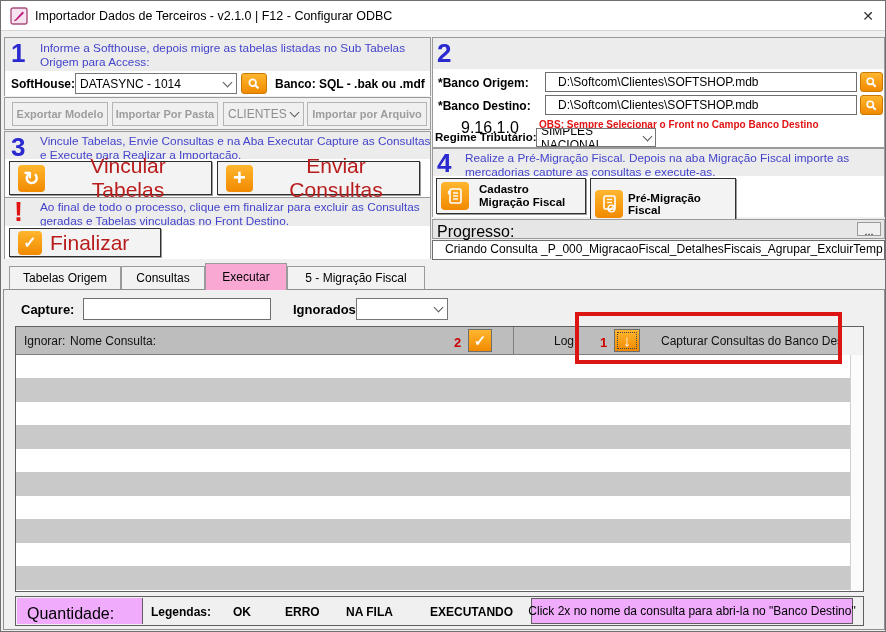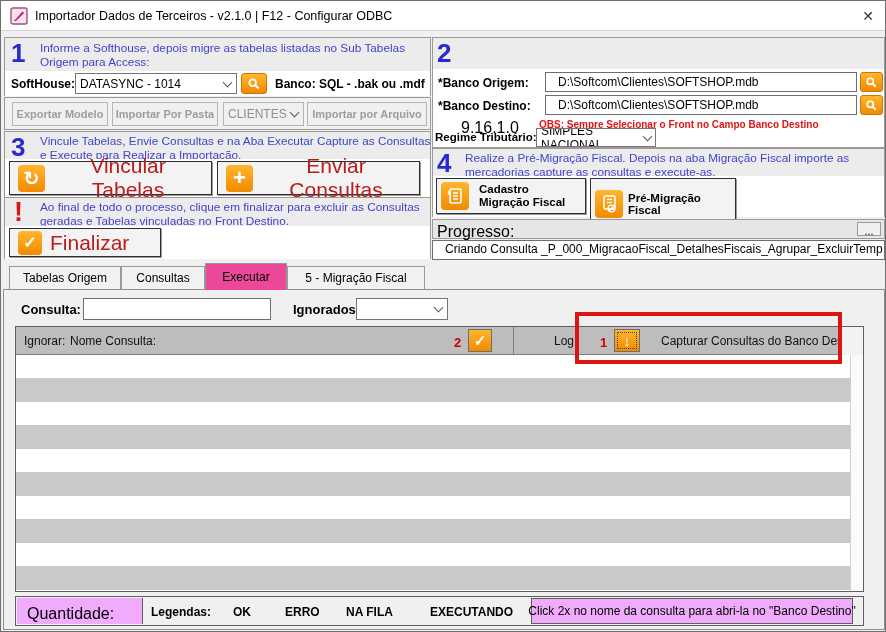--- a/index.html
+++ b/index.html
@@ -27,21 +27,21 @@
   .tinput{background:#fff;border:1px solid #6e6e6e;font-size:12px;padding:1px 12px;font-family:"Liberation Sans",sans-serif;color:#000;}
   .obtn{background:linear-gradient(#ffb62e,#f18a00);border:1px solid #c87a00;border-radius:3px;display:flex;align-items:center;justify-content:center;color:#fff;cursor:pointer;}
   .obtn svg{display:block;}
   .bigbtn{background:#f3f3f3;border:1px solid #2f2f2f;box-shadow:1px 1px 0 #9a9a9a;display:flex;align-items:center;gap:8px;padding:0 8px;cursor:pointer;}
   .bigbtn .icon{width:27px;height:27px;border-radius:4px;background:linear-gradient(#ffb62e,#f18a00);display:flex;align-items:center;justify-content:center;color:#fff;font-weight:bold;flex:0 0 auto;}
   .bigbtn .cap{font-size:21px;color:#b91c1c;text-align:center;}
   .disbtn{border:1px solid #b5b5b5;background:#f0f0f0;color:#9d9d9d;font-weight:bold;font-size:11px;display:flex;align-items:center;justify-content:center;white-space:nowrap;}
   .warnmark{color:#e01414;font-size:27px;font-weight:bold;line-height:1;}
   
   .tab{border:1px solid #9a9a9a;background:#f2f2f2;font-size:12px;display:flex;align-items:center;justify-content:center;cursor:pointer;white-space:nowrap;}
-  .tab.active{background:#ec4899;border-bottom:none;z-index:3;}
+  .tab.active{background:#f9a8d4;border-bottom:none;z-index:3;}
   .tabpage{left:2px;top:288px;width:882px;height:341px;border:1px solid #8f8f8f;background:#f0f0f0;}
   
   .grid{border:1px solid #5f5f5f;background:#ffffff;}
   .gridhead{background:#bdbdbd;border-bottom:1px solid #7e7e7e;padding-left:16px;}
   .gridhead .htxt{position:absolute;top:7px;font-size:12px;color:#111;white-space:nowrap;}
   .hdivider{position:absolute;top:0;width:1px;height:100%;background:#7e7e7e;}
   .gridbody{background:repeating-linear-gradient(to bottom,#ffffff 0px,#ffffff 23px,#c9c9c9 23px,#c9c9c9 47px);}
   .scrollstrip{background:#fbfbfb;border-left:1px solid #d0d0d0;}
   .rednum{color:#cc0000;font-weight:bold;font-size:13px;}
   .redbox{border:4px solid #dd1414;z-index:5;pointer-events:none;}
@@ -201,21 +201,21 @@
 
   <div class="abs" style="left:3px;top:262px;width:880px;height:27px;">
     <div class="abs tab" style="left:5px;top:3px;width:112px;height:24px;">Tabelas Origem</div>
     <div class="abs tab" style="left:117px;top:3px;width:84px;height:24px;">Consultas</div>
     <div class="abs tab active" style="left:201px;top:0;width:82px;height:27px;">Executar</div>
     <div class="abs tab" style="left:283px;top:3px;width:138px;height:24px;">5 - Migração Fiscal</div>
   </div>
 
   <div class="abs tabpage">
 
-    <span class="abs lbl" style="left:17px;top:12px;font-size:13px;">Consulta:</span>
+    <span class="abs lbl" style="left:17px;top:12px;font-size:13px;">Capture:</span>
     <input class="abs tinput" style="left: 79px; top: 8px; width: 188px; height: 22px;" value="">
     <span class="abs lbl" style="left:289px;top:12px;font-size:13px;">Ignorados:</span>
     <div class="abs combo" style="left:352px;top:8px;width:92px;height:22px;">
       <span></span>
       <span class="arr">
           <span class="chev"></span>
         </span>
     </div>
 
     <div class="abs grid" style="left:11px;top:36px;width:849px;height:266px;">

